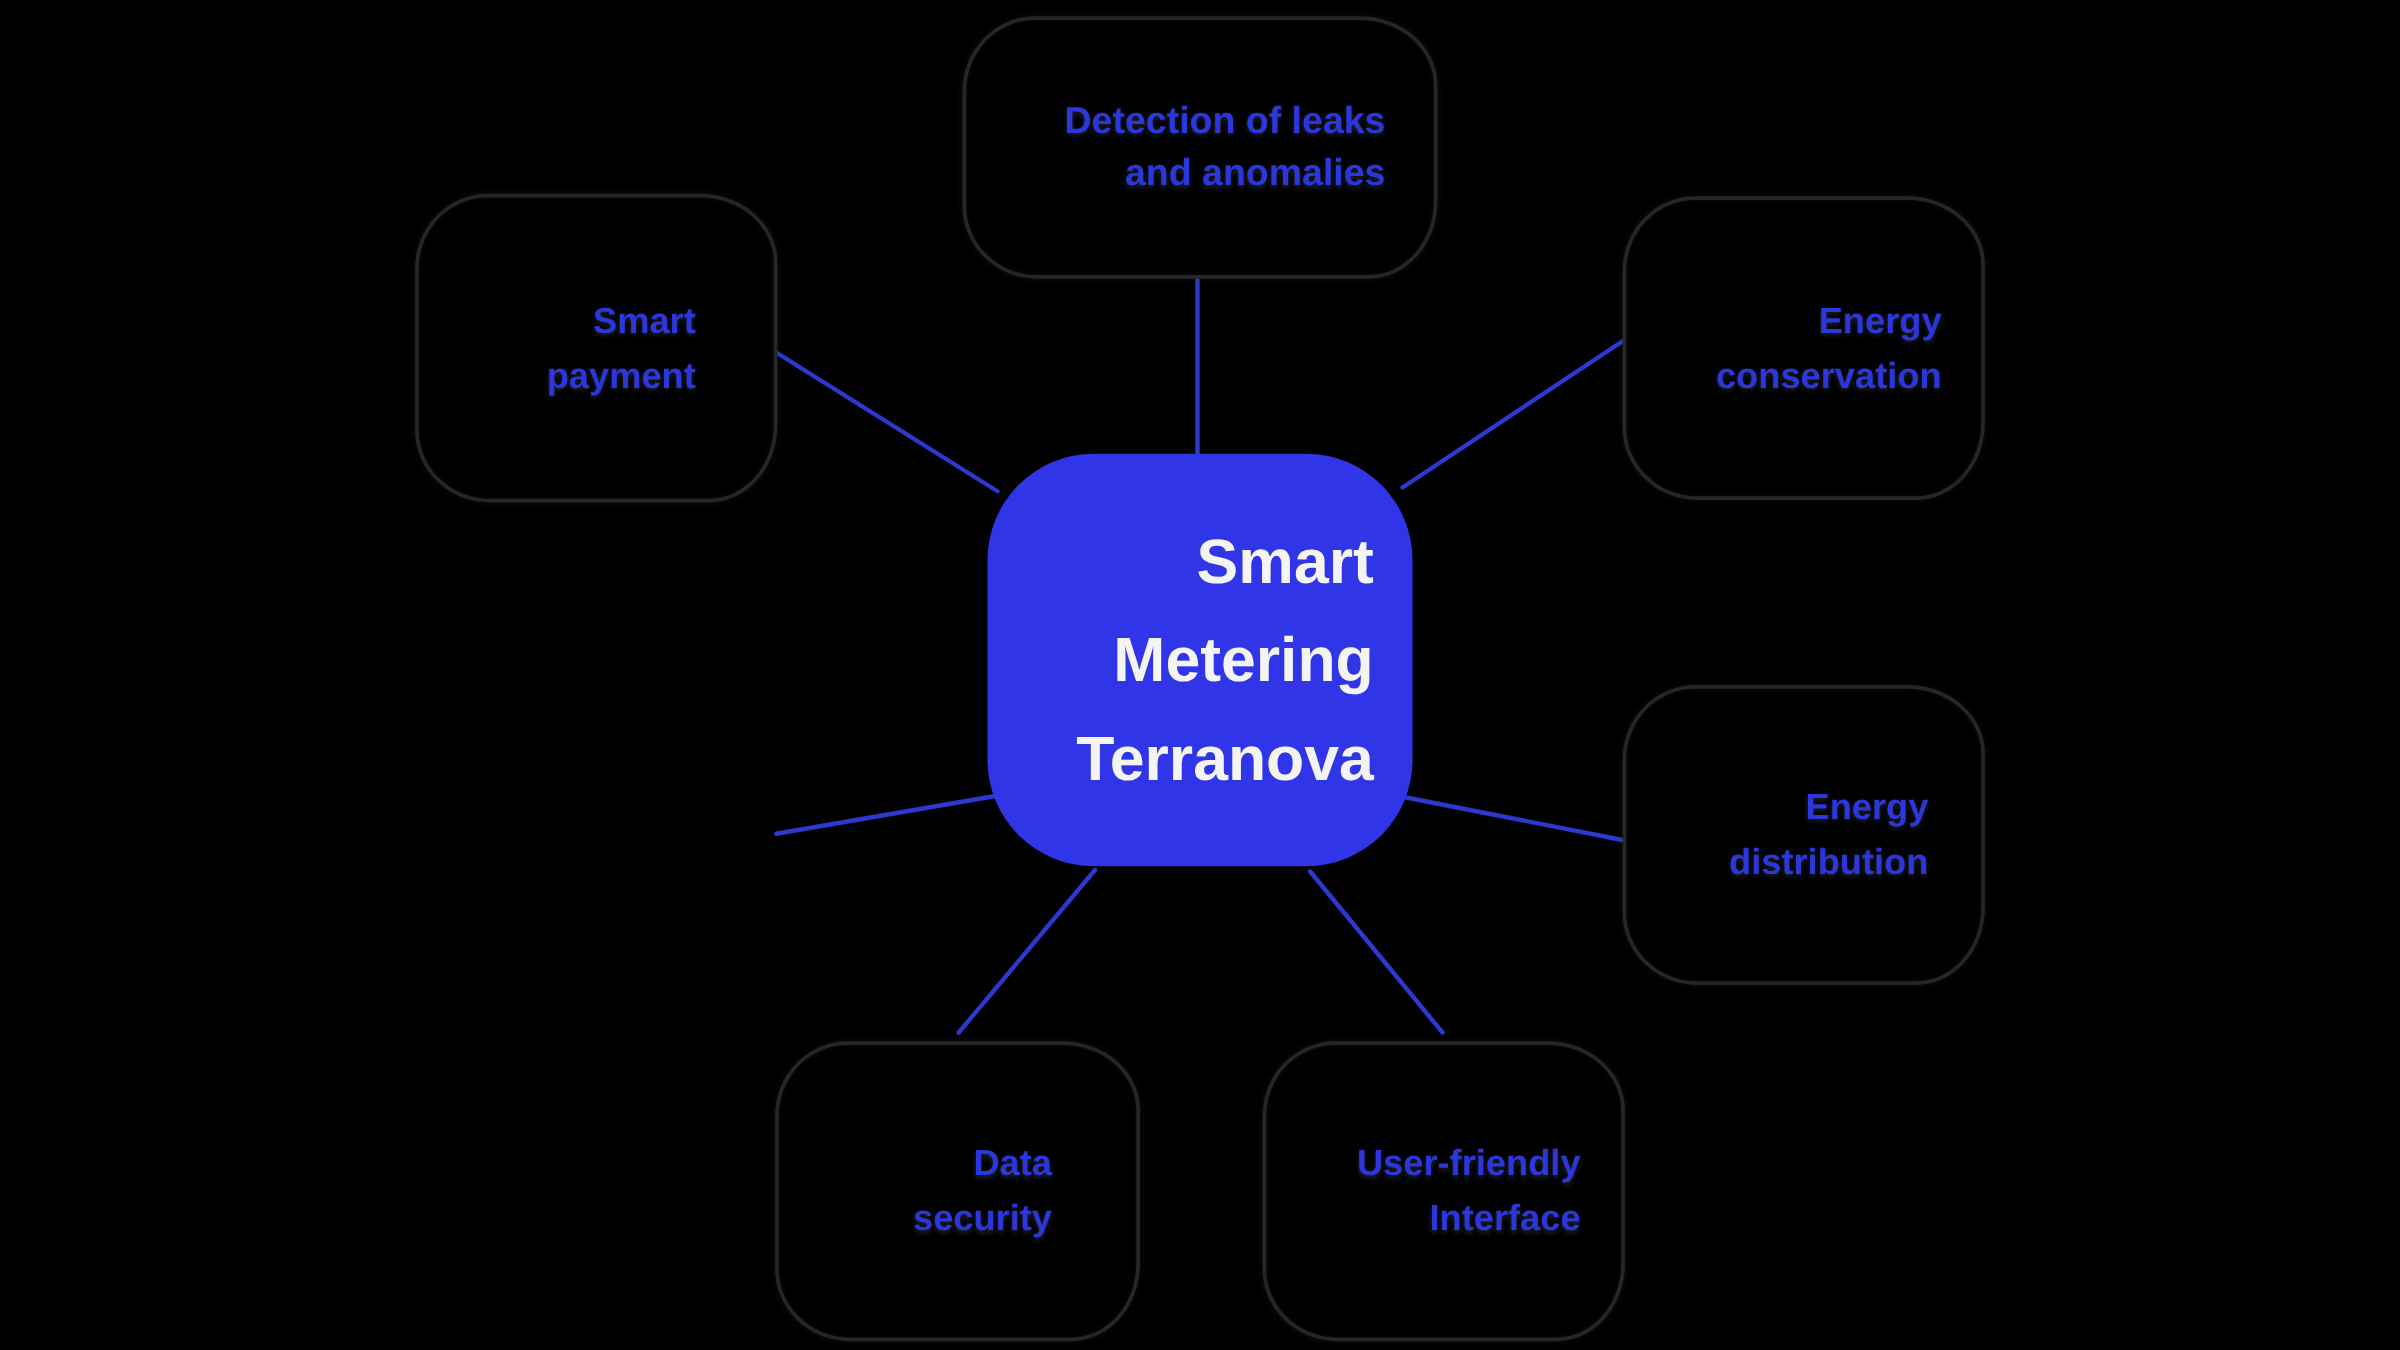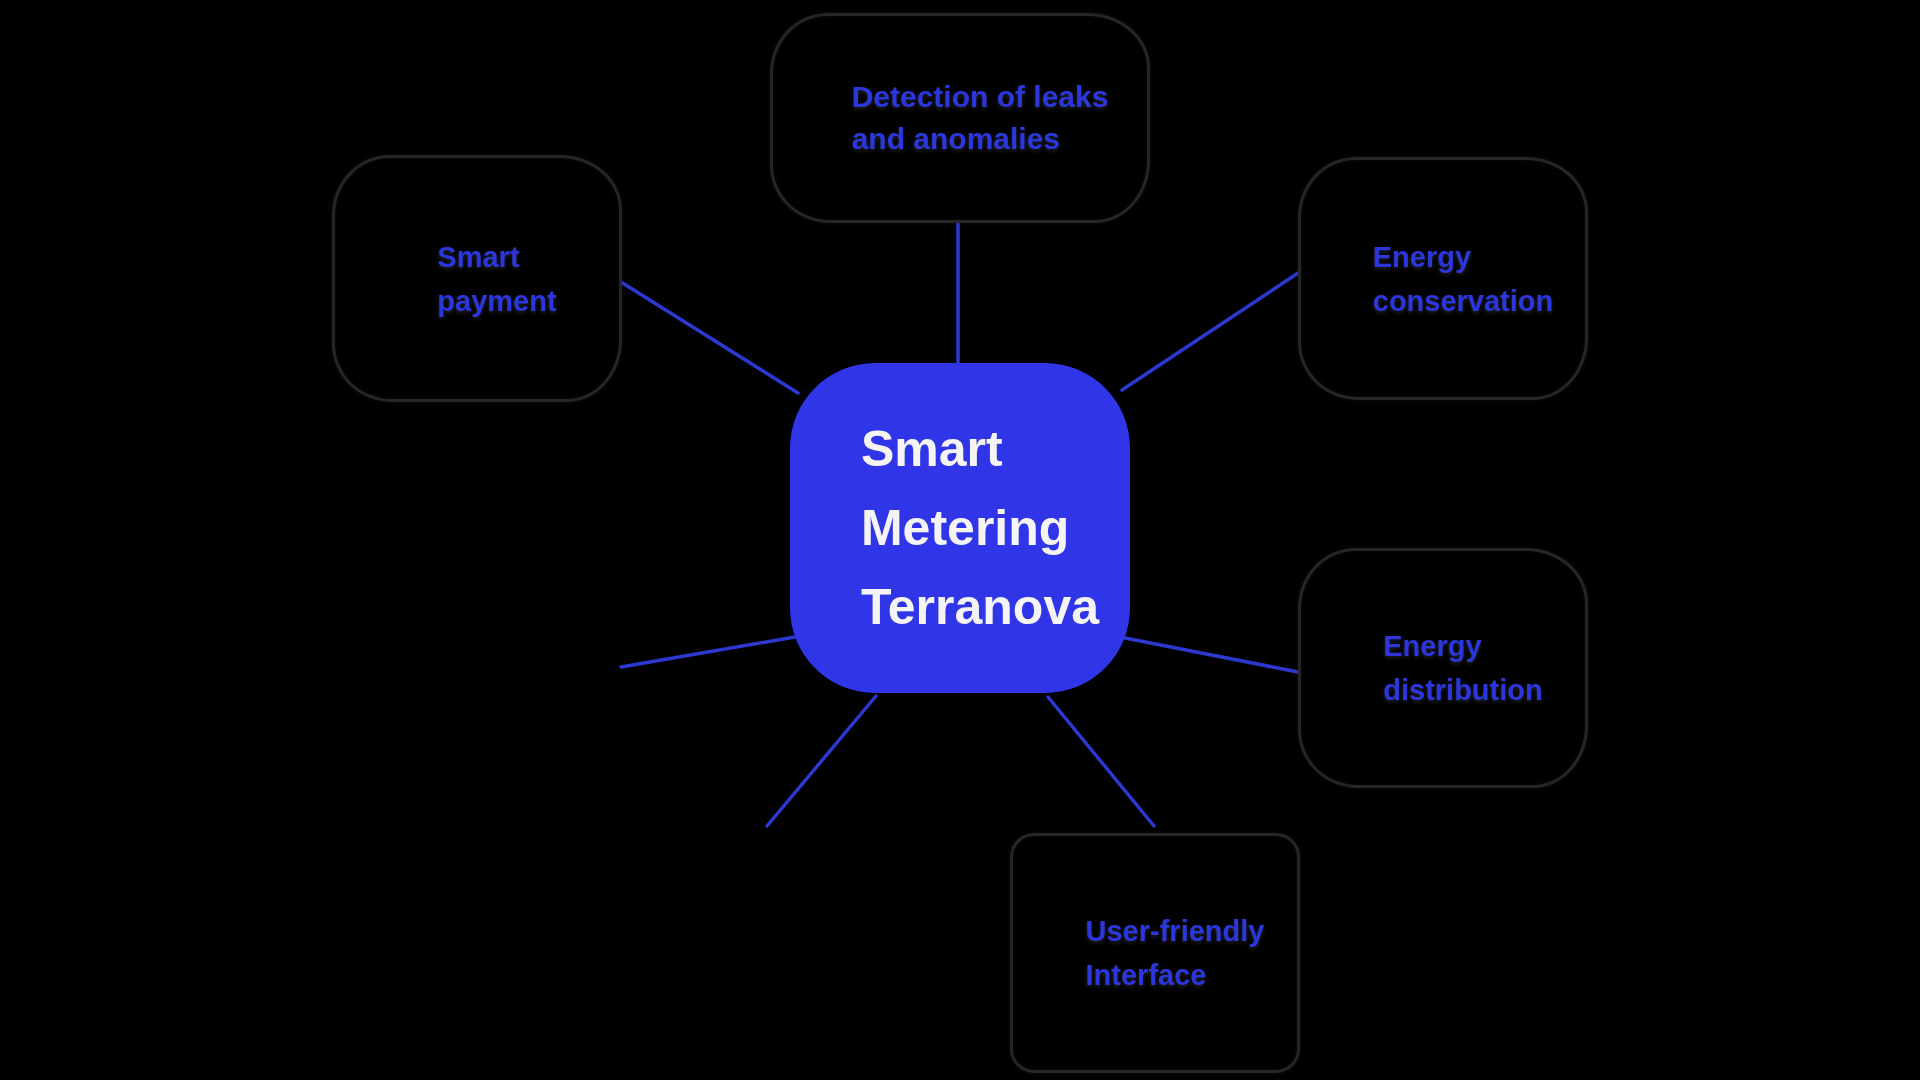--- a/index.html
+++ b/index.html
@@ -16,21 +16,21 @@
     width:1920px;height:1080px;
     background:var(--bg);
     overflow:hidden;
     font-family:"Liberation Sans", sans-serif;
   }
   .edges{position:absolute;left:0;top:0;width:1920px;height:1080px;}
   .edges line{stroke:var(--connector);stroke-width:3.5;stroke-linecap:round;}
   .node{
     position:absolute;
     display:flex;align-items:center;justify-content:center;
-    text-align:left;
+    text-align:right;
     box-sizing:border-box;
     padding-left:40px;
   }
   .satellite{
     border:3.5px solid var(--node-border);
     border-radius:58px 62px 55px 60px / 60px 55px 62px 58px;
     box-shadow:0 0 5px rgba(70,70,70,0.22), inset 0 0 4px rgba(70,70,70,0.18);
     color:var(--node-text);
     font-weight:700;
     font-size:29px;
@@ -48,21 +48,21 @@
     white-space:pre-line;
   }
   
   .pos-center{left:790px;top:363px;width:340px;height:330px;}
   .pos-detection{left:770px;top:13px;width:380px;height:210px;font-size:30px;line-height:42px;}
   .pos-smart-payment{left:332px;top:155px;width:290px;height:247px;}
   .pos-energy-conservation{left:1298px;top:157px;width:290px;height:243px;}
   .pos-seamless-integration{left:330px;top:548px;width:292px;height:240px;}
   .pos-energy-distribution{left:1298px;top:548px;width:290px;height:240px;}
   .pos-data-security{left:620px;top:833px;width:292px;height:240px;}
-  .pos-user-friendly{left:1010px;top:833px;width:290px;height:240px;border-radius:24px;}
+  .pos-user-friendly{left:1010px;top:833px;width:290px;height:240px;}
 </style>
 </head>
 <body>
 
 <div class="canvas">
 
   <svg class="edges" viewBox="0 0 1920 1080" xmlns="http://www.w3.org/2000/svg">
       <line x1="958" y1="363" x2="958" y2="224"></line>
       <line x1="798" y1="393" x2="621" y2="282"></line>
       <line x1="1122" y1="390" x2="1298" y2="273"></line>
@@ -78,20 +78,22 @@
   <div class="node satellite pos-smart-payment">Smart
 payment</div>
 
   <div class="node satellite pos-energy-conservation">Energy
 conservation</div>
 
 
   <div class="node satellite pos-energy-distribution">Energy
 distribution</div>
 
+  <div class="node satellite pos-data-security">Data
+security</div>
 
   <div class="node satellite pos-user-friendly">User-friendly
 Interface</div>
 
   <div class="node center-node pos-center">Smart
 Metering
 Terranova</div>
 
 </div>
 

